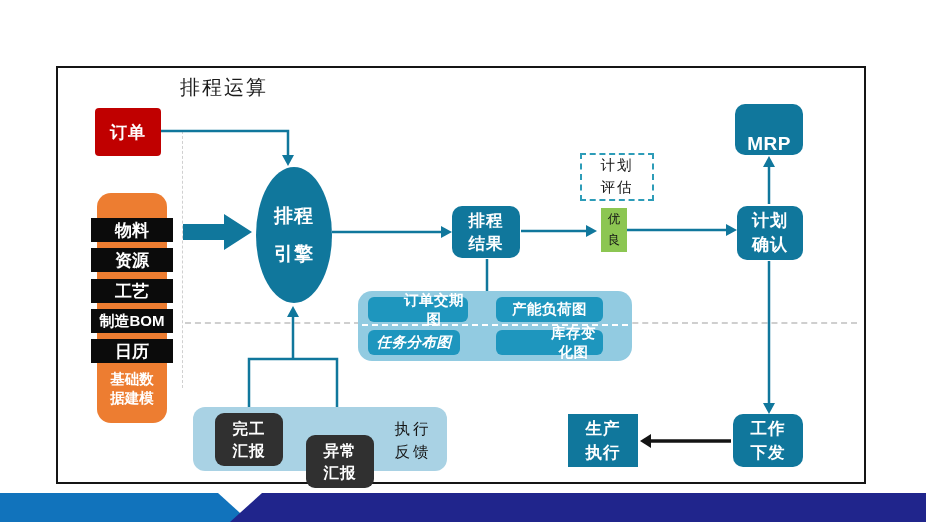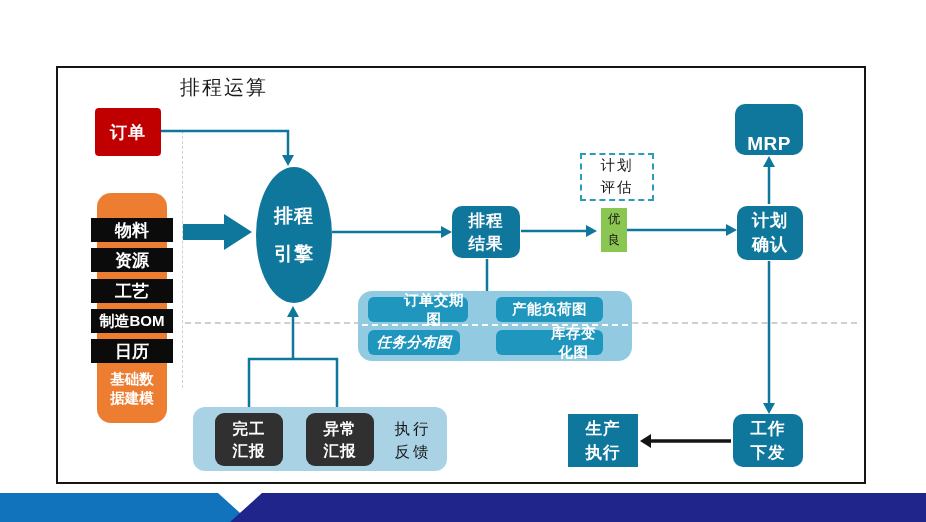--- a/index.html
+++ b/index.html
@@ -64,21 +64,21 @@
   #chart-1{left:368px;top:297px;width:100px;padding-left:32px;}
   #chart-2{left:496px;top:297px;width:107px;}
   #chart-3{left:368px;top:330px;width:92px;font-style:italic;}
   #chart-4{left:496px;top:330px;width:107px;padding-left:48px;}
 
   #feedback-container{left:193px;top:407px;width:254px;height:64px;background:var(--feedback_blue);
     border-radius:12px;z-index:2;}
   .report-box{top:413px;width:68px;height:53px;background:var(--report_box);border-radius:9px;
     z-index:3;color:#fff;font-weight:bold;font-size:15.5px;line-height:1.4;letter-spacing:1px;}
   #completion-report{left:215px;}
-  #exception-report{left:306px;}
+  #exception-report{left:306px;margin-top:22px;}
   #feedback-label{left:381px;top:417px;width:64px;z-index:3;color:#151515;font-size:15.5px;
     line-height:1.5;letter-spacing:3px;text-align:center;}
 
   #bottom-band{left:0;bottom:0;width:926px;height:29px;z-index:4;}
   #band-light{position:absolute;left:0;top:0;width:100%;height:100%;background:var(--band_light);
     clip-path:polygon(0 0,218px 0,250px 100%,0 100%);}
   #band-dark{position:absolute;left:0;top:0;width:100%;height:100%;background:var(--band_dark);
     clip-path:polygon(262px 0,100% 0,100% 100%,230px 100%);}
 </style>
 </head>

